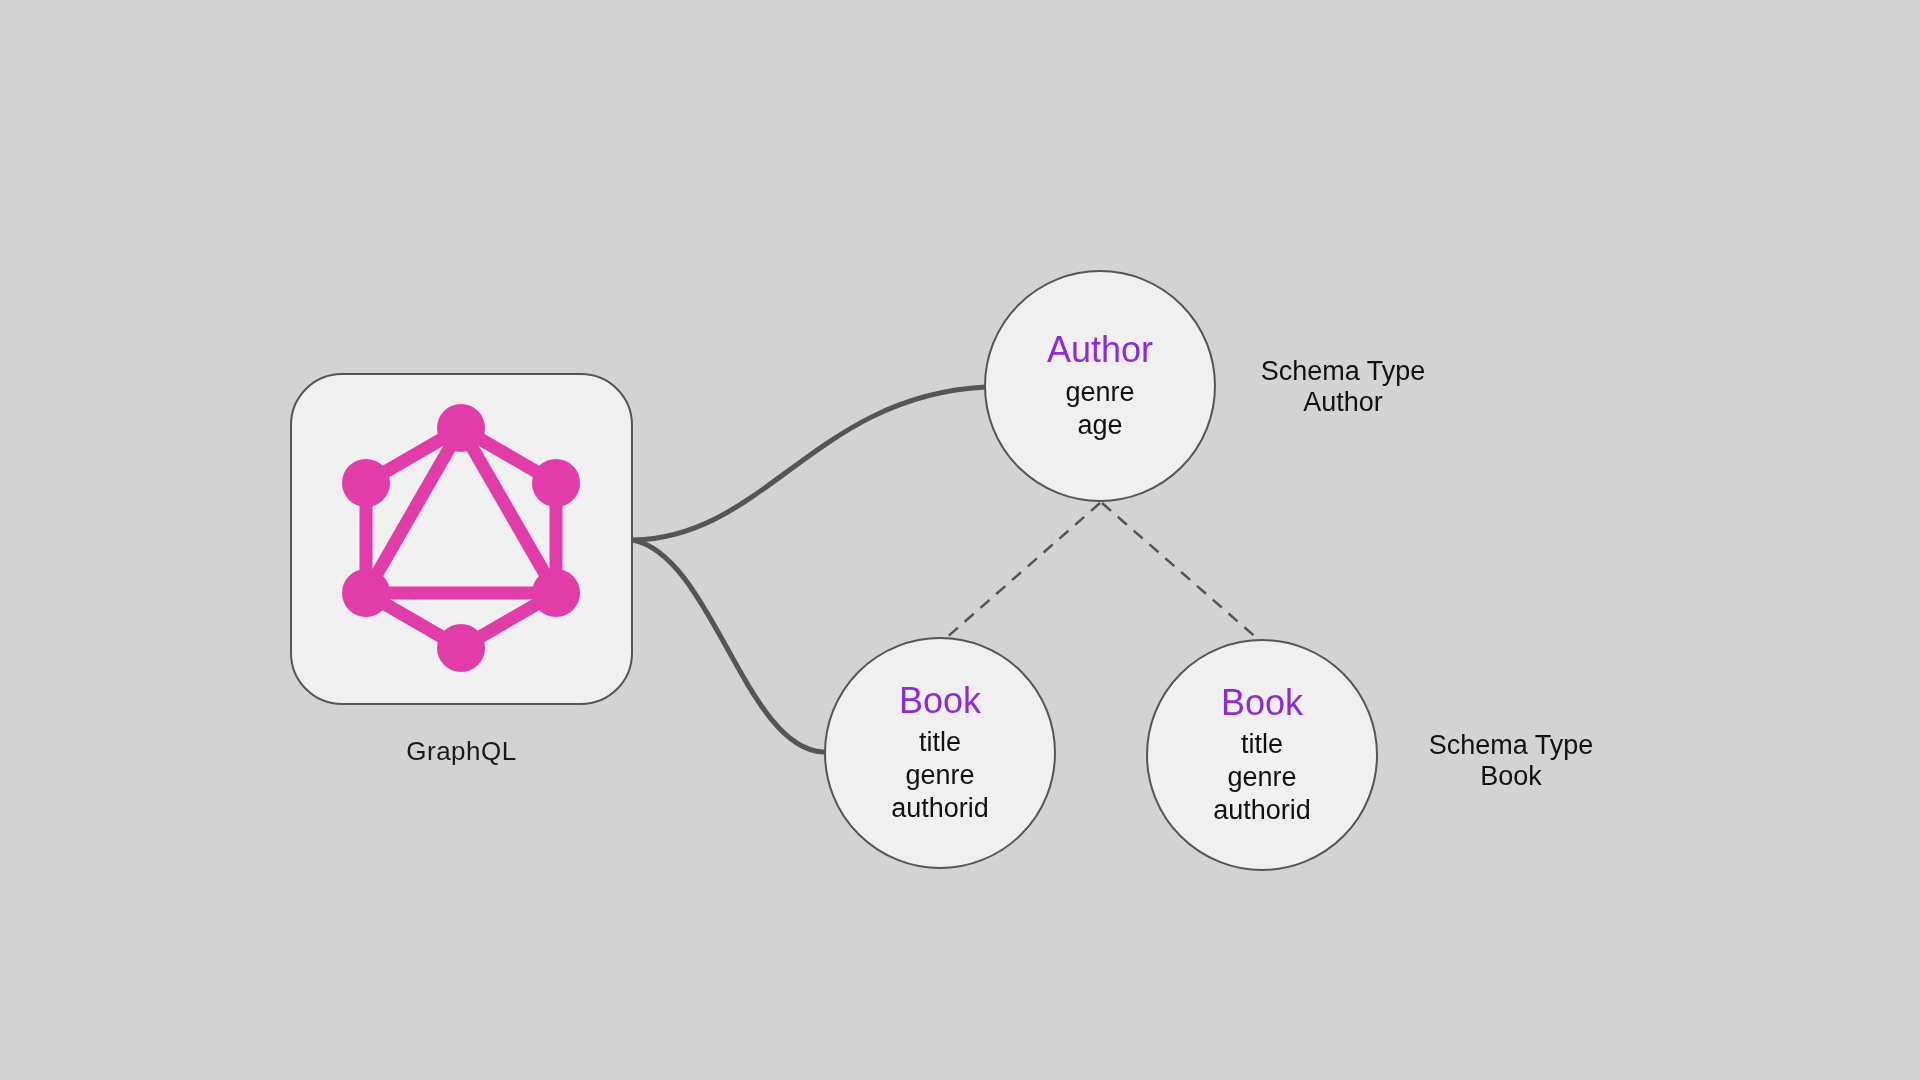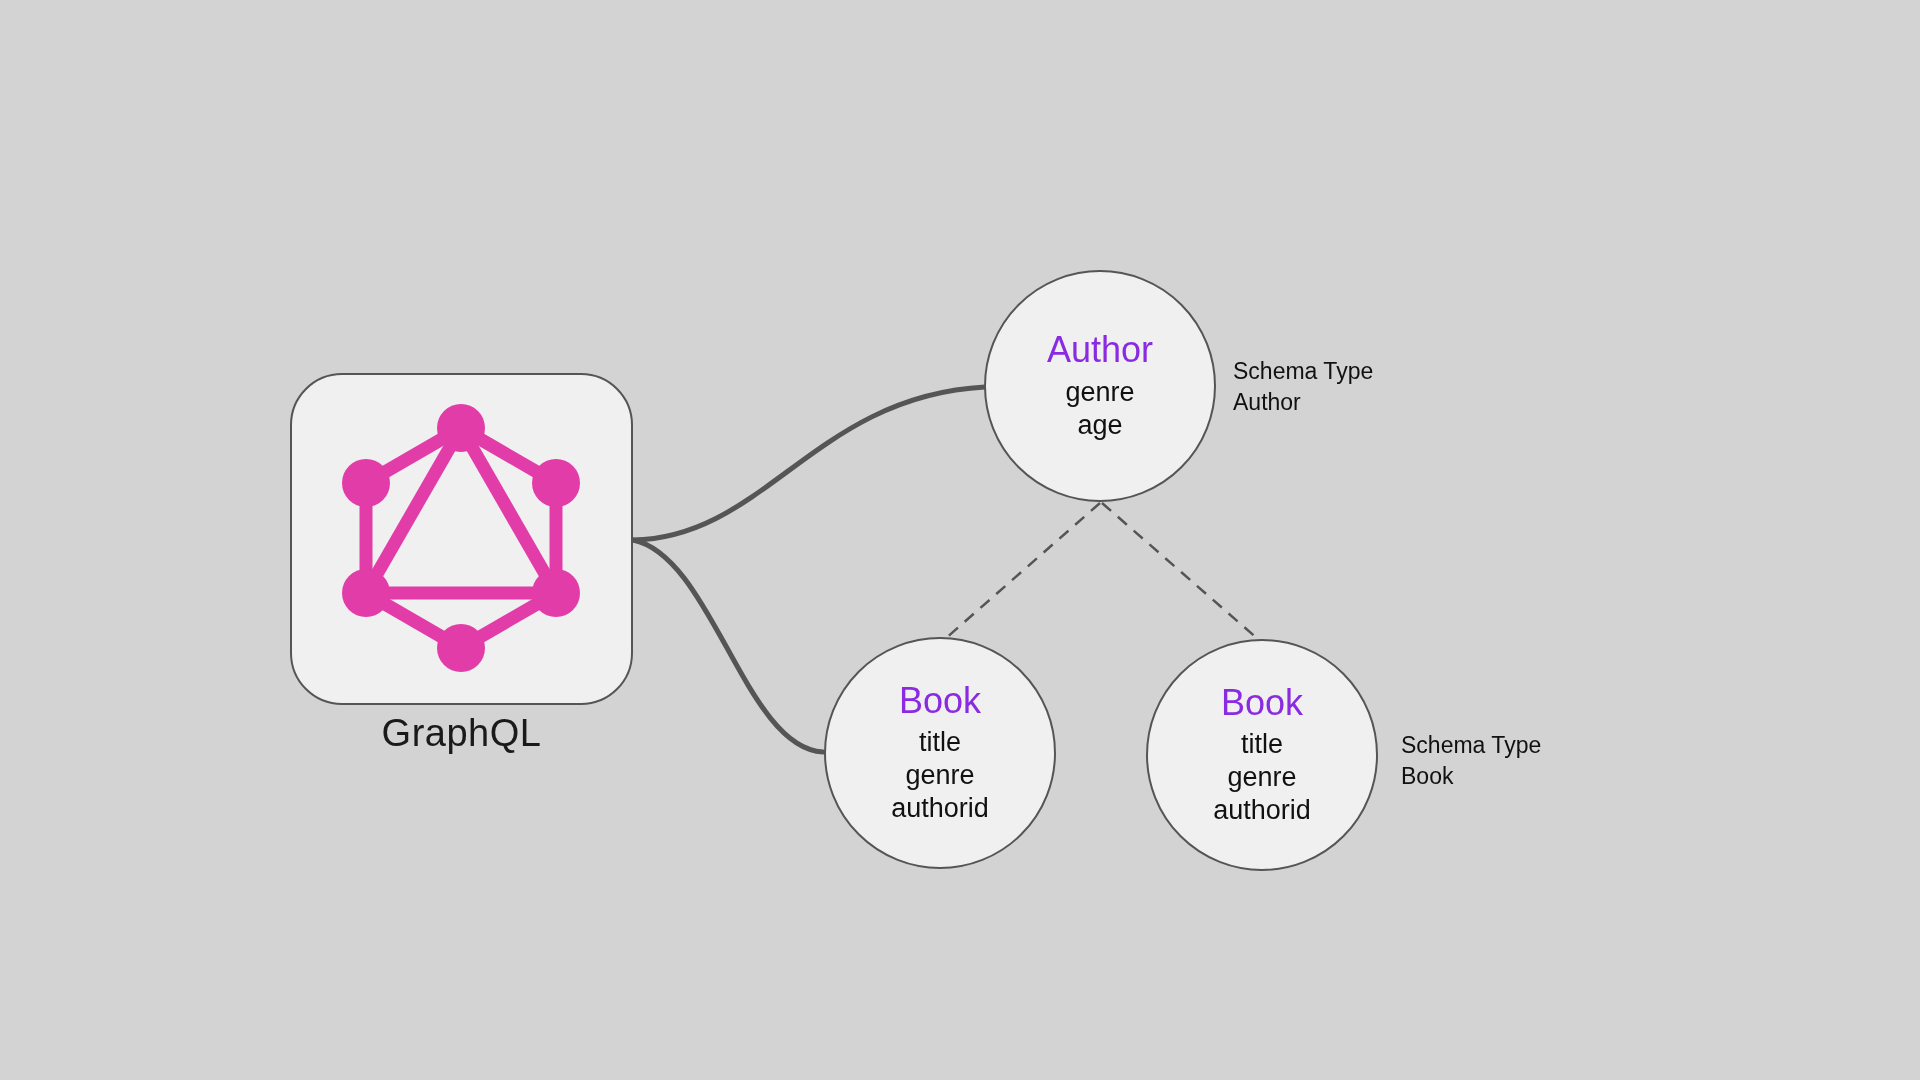--- a/index.html
+++ b/index.html
@@ -36,24 +36,24 @@
   .gql-logo {
     position: absolute;
     left: 49px;
     top: 28px;
     width: 240px;
     height: 270px;
   }
   .gql-label {
     position: absolute;
     left: 291px;
-    top: 712px;
+    top: 736px;
     width: 341px;
     text-align: center;
-    font-size: 38px;
+    font-size: 26px;
     color: #1a1a1a;
     letter-spacing: 0.5px;
   }
   .circle-node {
     position: absolute;
     width: 232px;
     height: 232px;
     background: #f0f0f0;
     border: 2px solid #555555;
     border-radius: 50%;
@@ -74,22 +74,22 @@
     line-height: 1.1;
   }
   .circle-field {
     font-size: 27px;
     color: #111111;
     line-height: 33px;
   }
   .annotation {
     position: absolute;
     width: 220px;
-    text-align: left;
-    font-size: 23px;
+    text-align: center;
+    font-size: 27px;
     line-height: 31px;
     color: #111111;
   }
   .annotation.author-note { left: 1233px; top: 356px; }
   .annotation.book-note   { left: 1401px; top: 730px; }
 </style>
 </head>
 <body>
 
 <div class="canvas">

